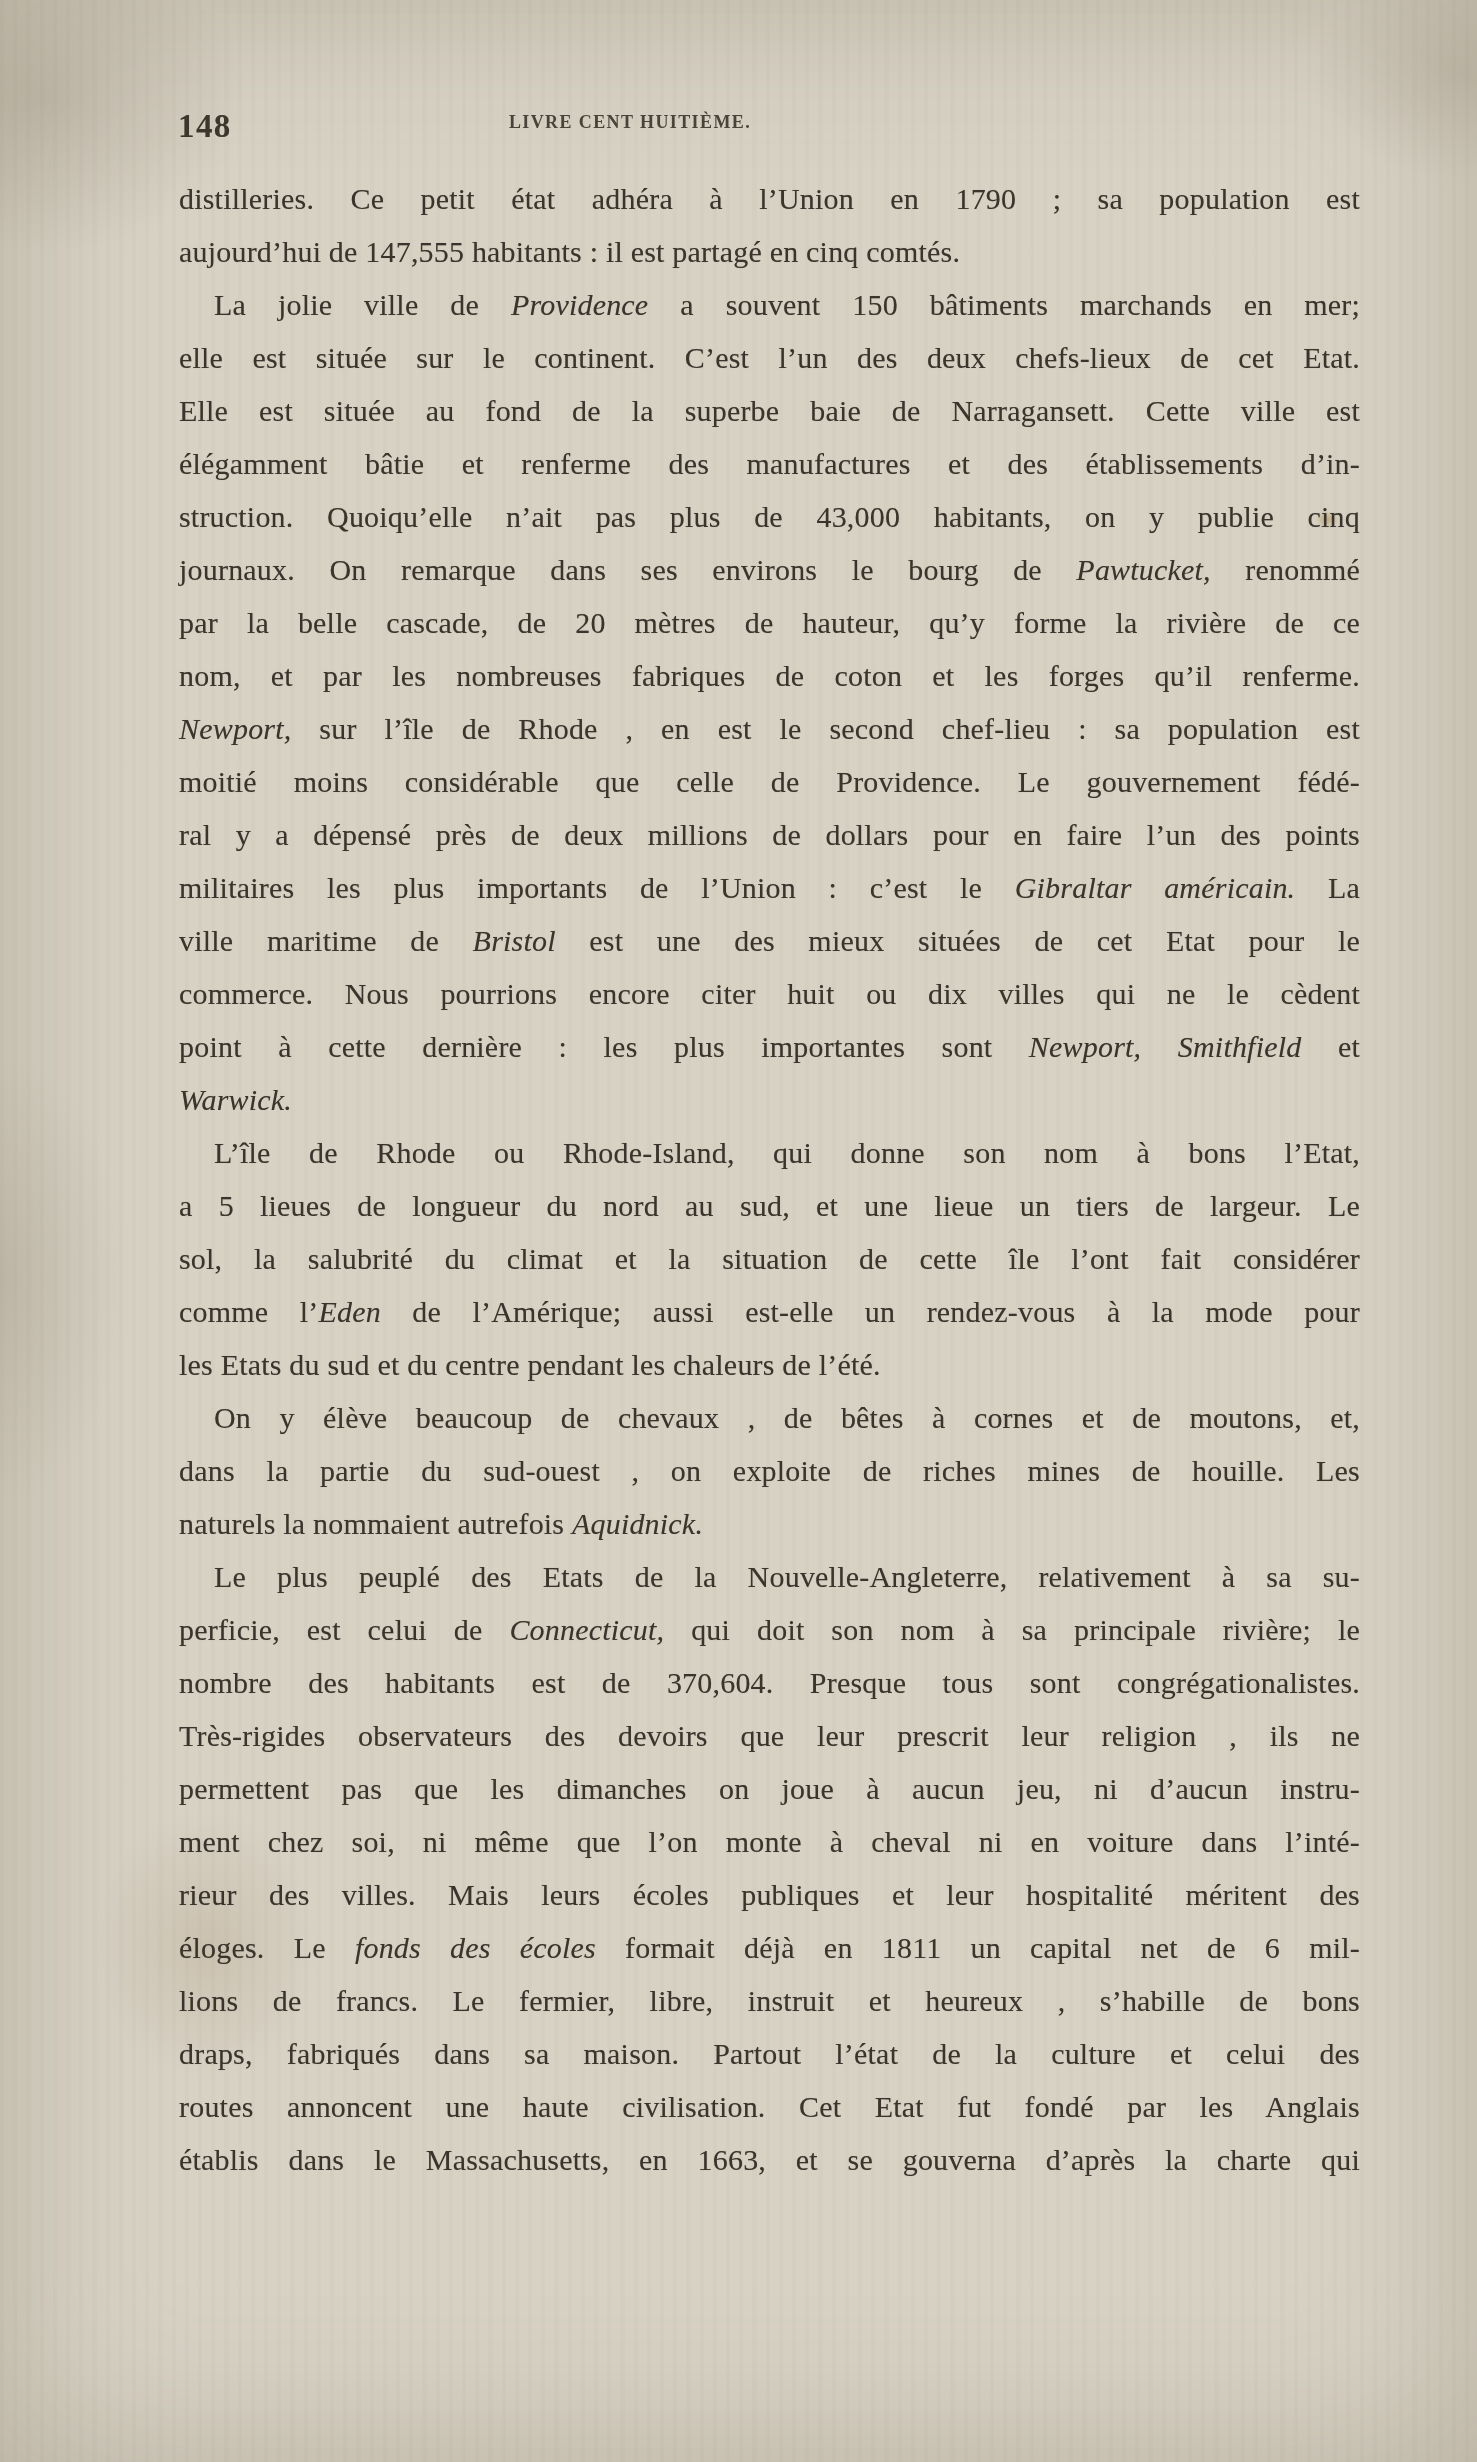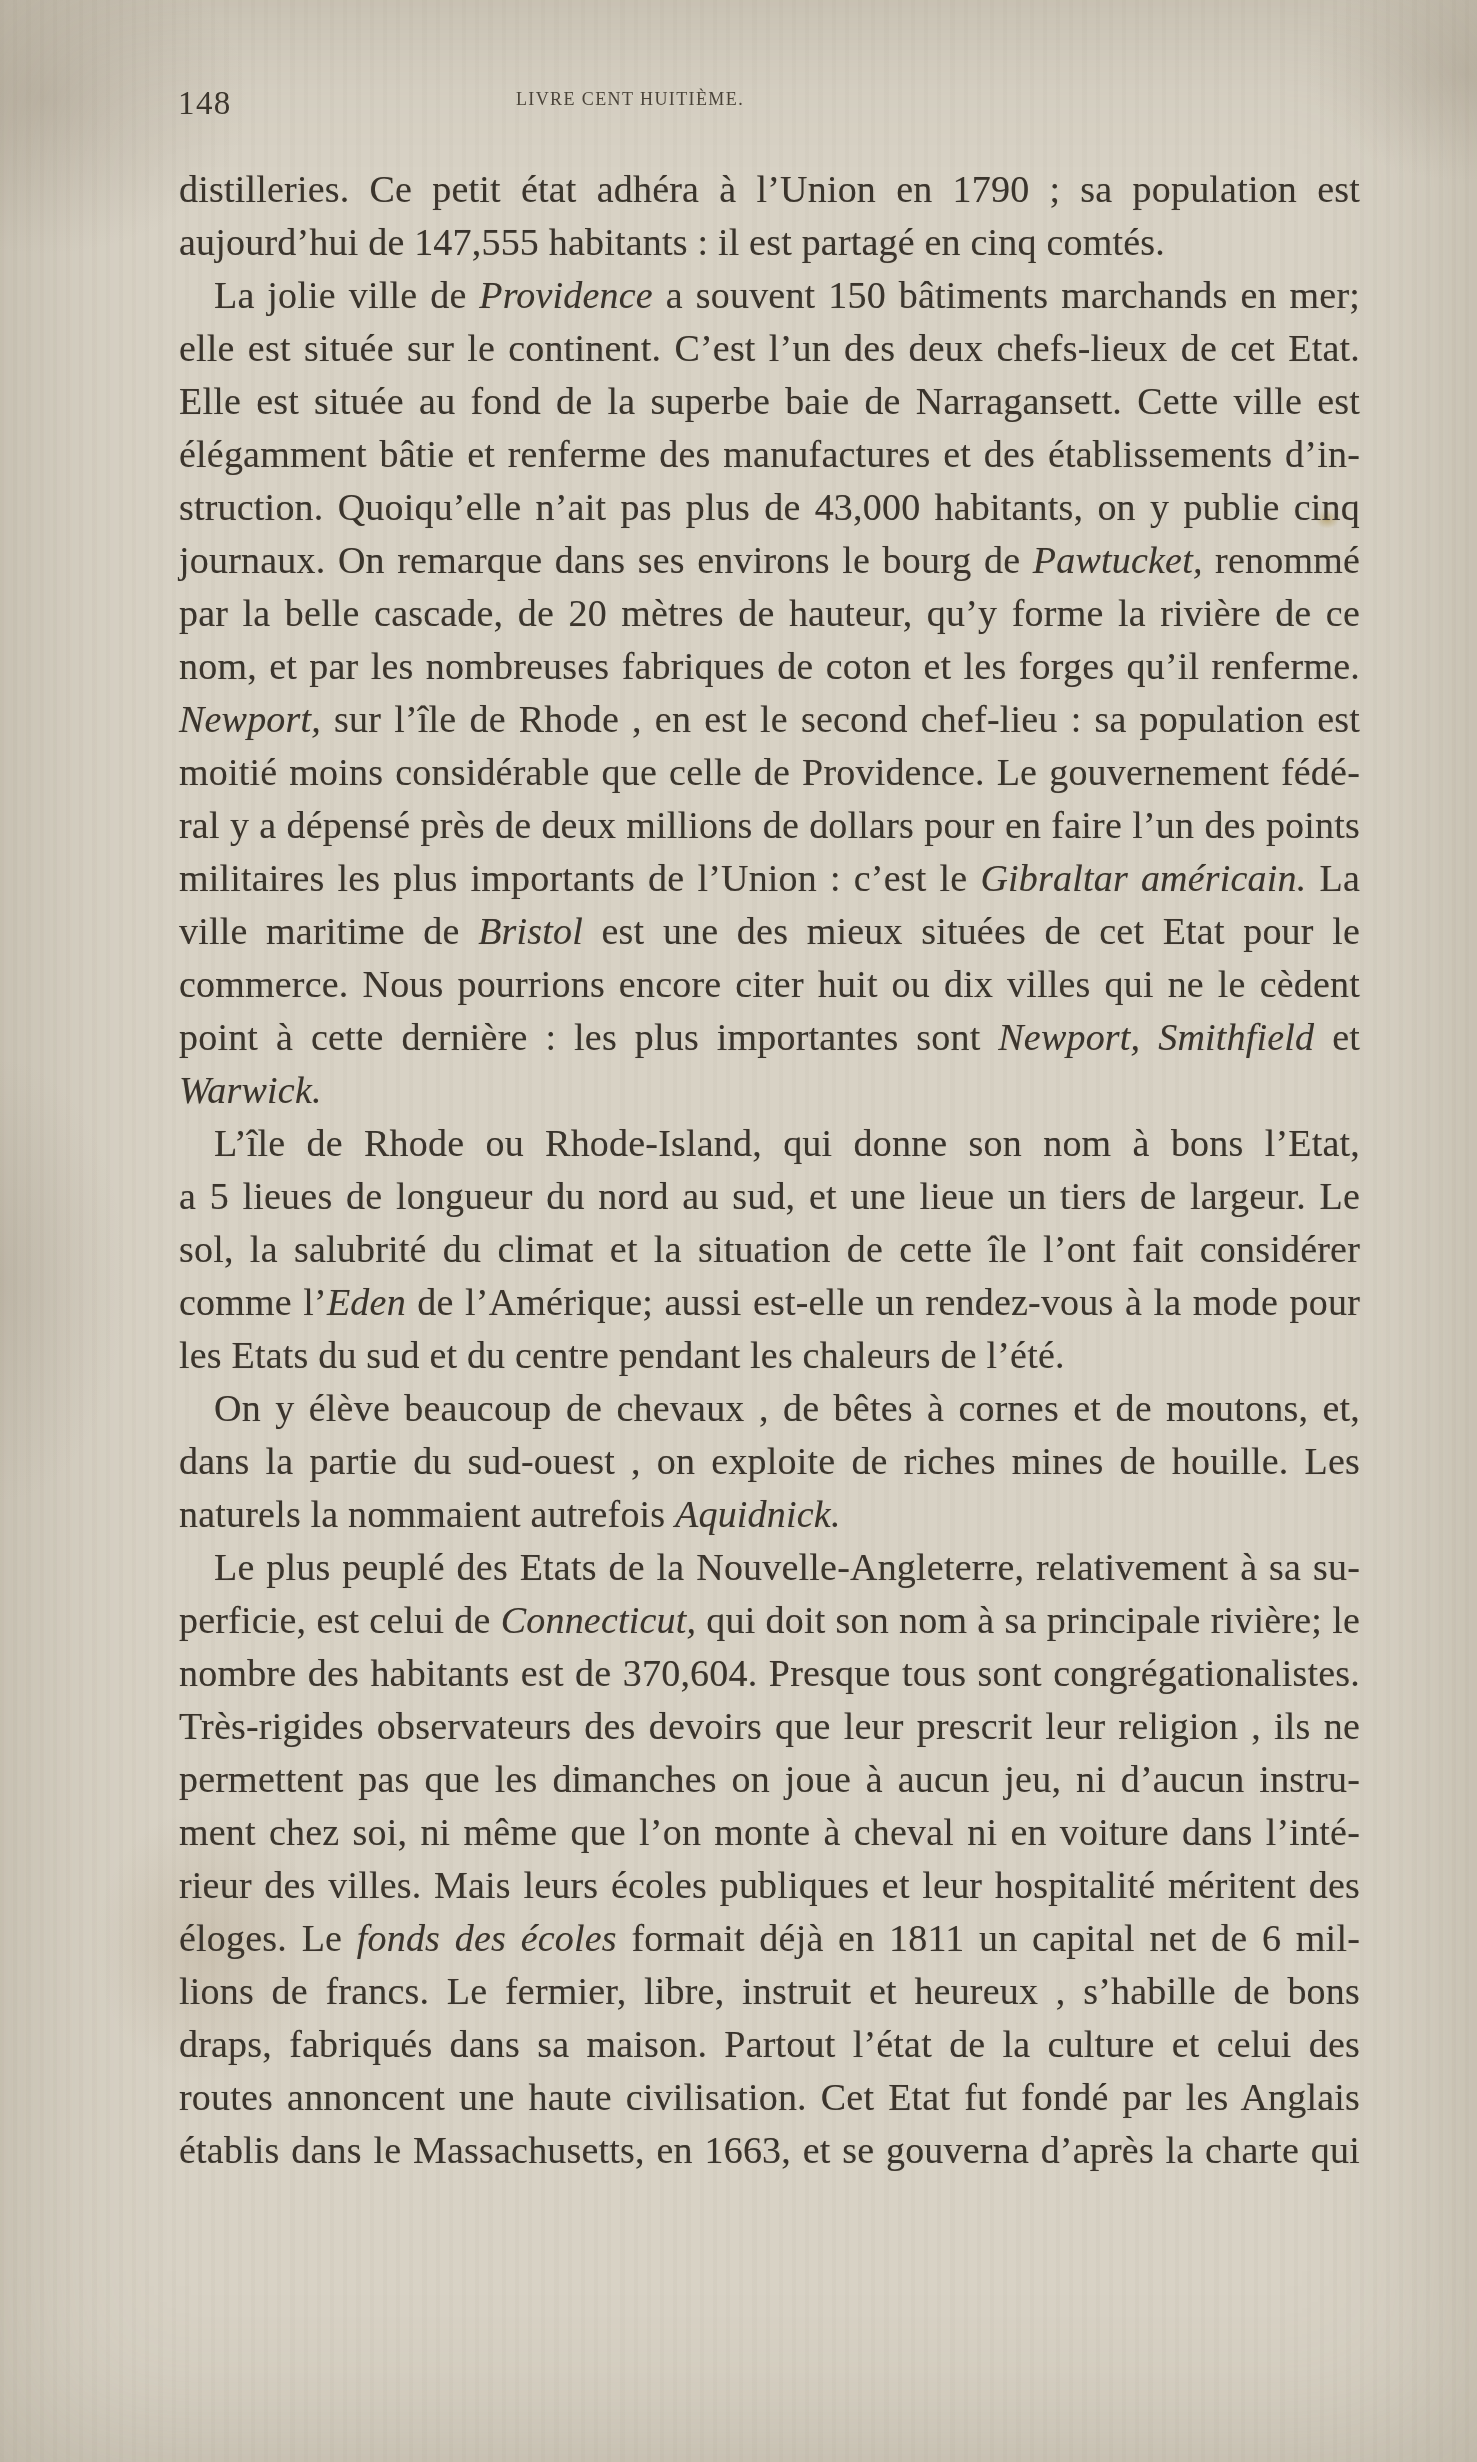--- a/index.html
+++ b/index.html
@@ -16,34 +16,34 @@
     position:absolute;inset:0;pointer-events:none;
     background:
       radial-gradient(292px 223px at 3% 4%,  rgba(110,95,75,.20), transparent 70%),
       radial-gradient(181px 320px at 0% 52%, rgba(110,95,75,.13), transparent 70%),
       radial-gradient(160px 195px at 14% 79%, rgba(125,95,55,.15), transparent 70%),
       radial-gradient(223px 153px at 99% 3%, rgba(110,95,75,.16), transparent 70%),
       radial-gradient(18px 14px at 89.8% 21.1%, rgba(155,125,40,.45), transparent 65%),
       repeating-linear-gradient(90deg, rgba(90,80,60,.028) 0 4.2px, rgba(0,0,0,0) 4.2px 13.2px);
   }
   .header{
-    position:absolute;top:81px;left:0;width:1260px;height:49px;
+    position:absolute;top:104px;left:0;width:1260px;height:49px;font-weight:bold;
   }
   .page-number{
     position:absolute;left:178px;top:4.2px;
     font-size:33px;letter-spacing:1.4px;color:#3c362d;
   }
   .running-title{
     position:absolute;left:0;top:8.3px;width:100%;
     text-align:center;
     font-size:18px;letter-spacing:1.4px;color:#4a4339;
   }
   .page-text{
-    position:absolute;left:179px;top:163px;width:1181px;
-    font-size:38px;line-height:53px;
+    position:absolute;left:179px;top:172px;width:1181px;
+    font-size:30px;line-height:53px;
     letter-spacing:0.2px;
     color:#3a342c;
     text-shadow:0 0 0.7px rgba(58,50,40,.35);
   }
   .line{
     height:53px;
     text-align:justify;
     text-align-last:justify;
     white-space:normal;
   }

